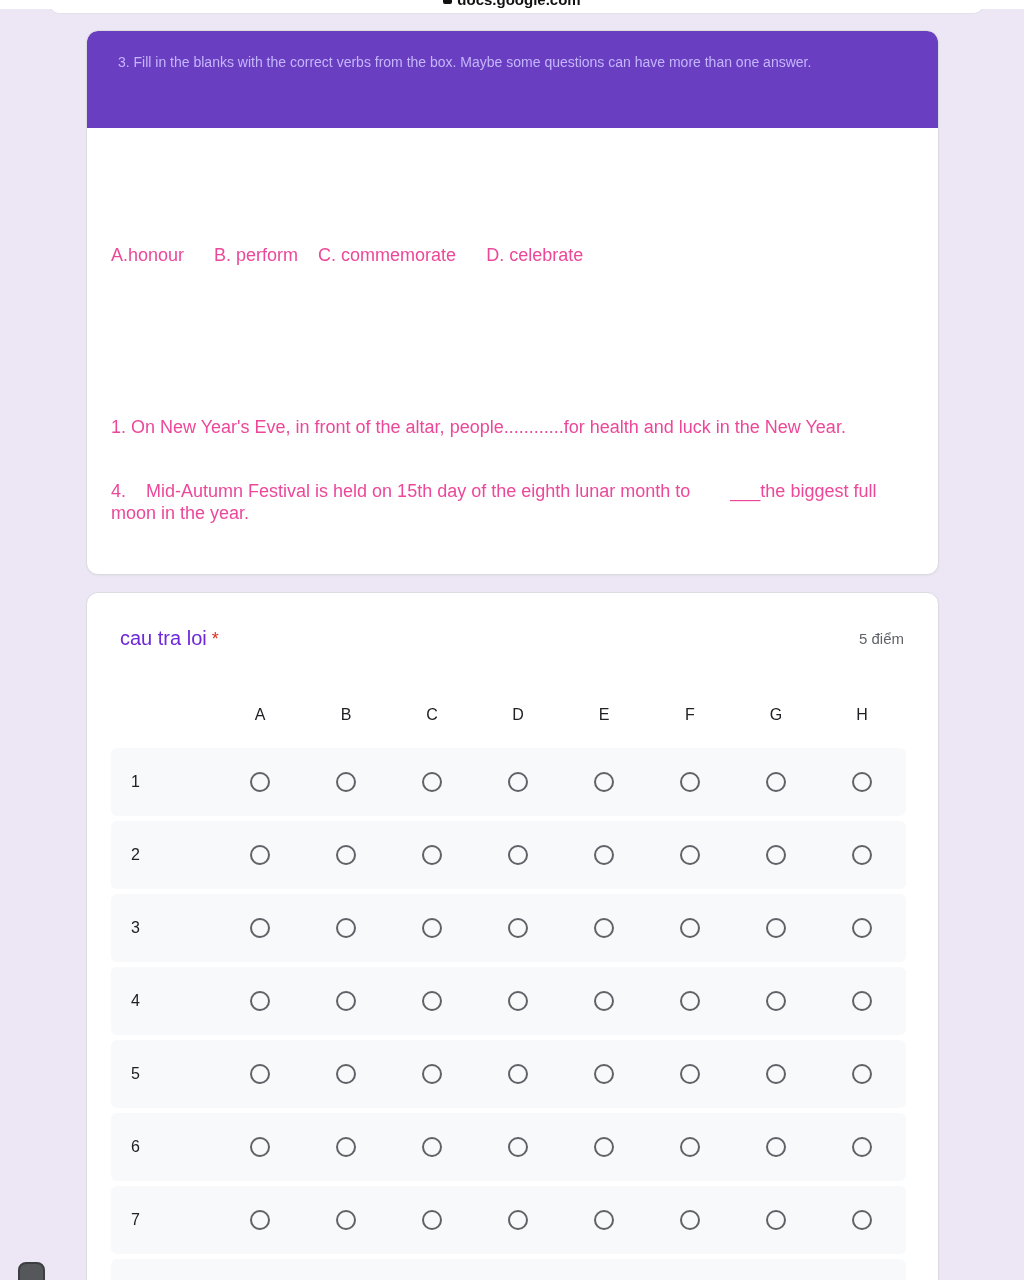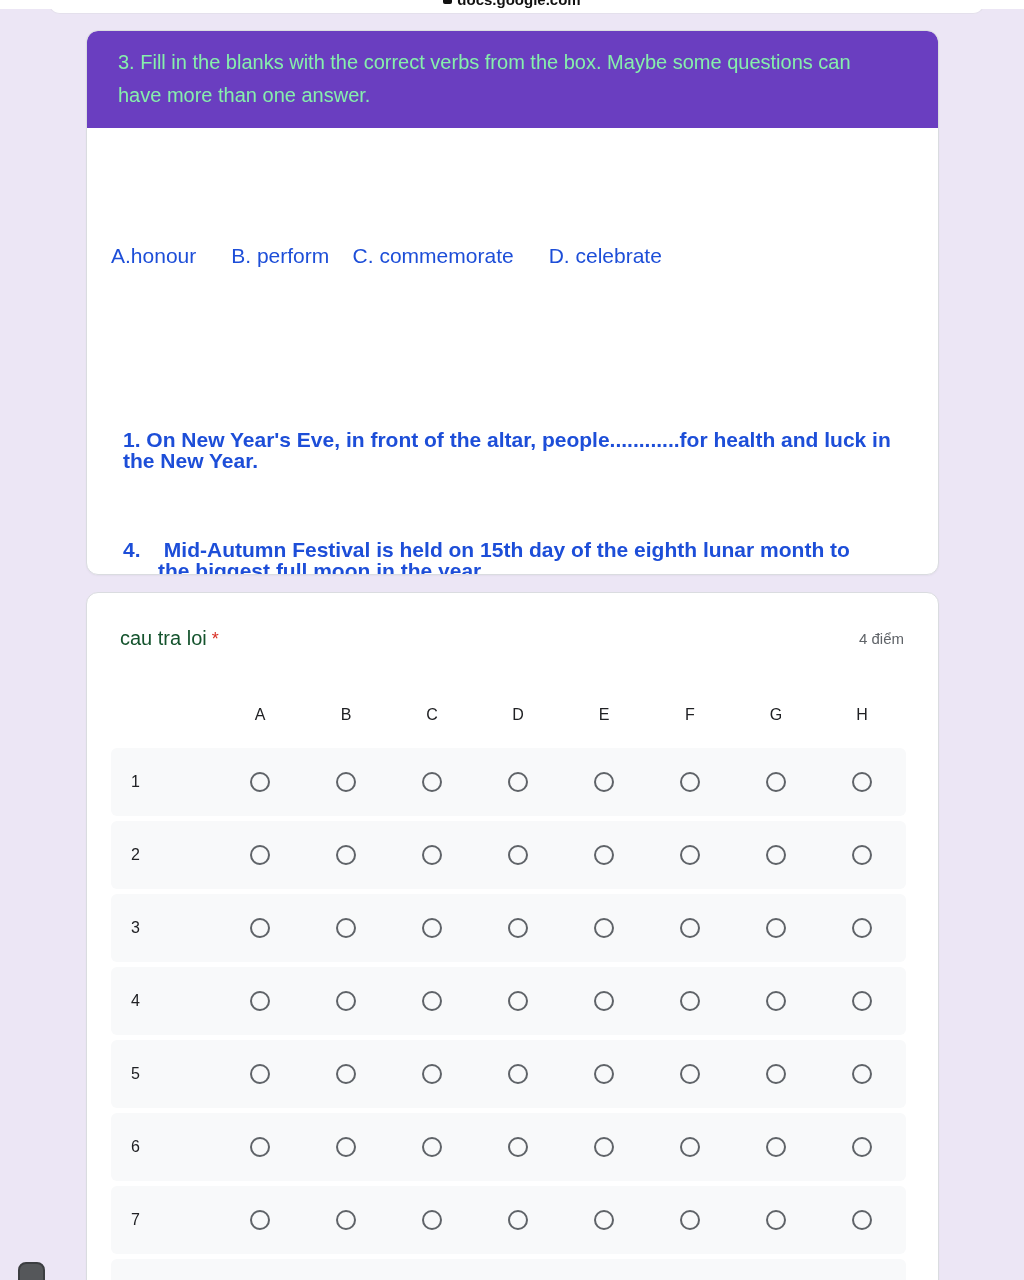--- a/index.html
+++ b/index.html
@@ -30,41 +30,41 @@
   
   .card {
     position:absolute; left:86px; width:853px;
     background:#ffffff; border:1px solid #dadce0; border-radius:12px;
     box-shadow:0 1px 2px rgba(0,0,0,0.04);
   }
   .card1 { top:30px; height:545px; overflow:hidden; }
   .card2 { top:592px; height:762px; overflow:hidden; }
   
   .c1-header {
-    background:#6a3ec0; color:#86efac;
+    background:#6a3ec0; color:#c4b5fd;
     border-radius:11px 11px 0 0;
     height:97px; padding:15px 60px 0 31px;
-    font-size:20px; line-height:33px;
+    font-size:14px; line-height:33px;
   }
   .c1-header .title { max-width:742px; display:block; }
   .c1-body {
     margin:31px 26px 0 24px;
-    font-size:21px; line-height:21.5px;
-    white-space:pre-wrap; color:#1d4ed8;
+    font-size:18px; line-height:21.5px;
+    white-space:pre-wrap; color:#ec4899;
   }
   .word-box p { margin:0; }
   .sentences { margin-top:21px; }
-  .sentences p { margin:12px;font-weight:bold; }
+  .sentences p { margin:0; }
   
   .c2-title-row {
     margin:34px 34px 0 33px;
     display:flex; justify-content:space-between; align-items:flex-start;
     height:24px;
   }
-  .c2-title { font-size:20px; color:#14532d; }
+  .c2-title { font-size:20px; color:#6d28d9; }
   .req { color:#d93025; font-size:18px; margin-left:5px; }
   .points { font-size:15px; color:#5f6368; padding-top:3px; }
   .grid { margin:53px 0 0 24px; width:795px; }
   .grid-header { display:flex; height:22px; }
   .grid-header .spacer { flex:0 0 106px; }
   .grid-header .col {
     flex:0 0 86px; text-align:center; font-size:16px; color:#202124; line-height:22px;
   }
   .grid-rows { margin-top:22px; }
   .grid-row {
@@ -114,21 +114,21 @@
       
     </div>
   </div>
 </div>
 
 <div class="card card2">
   <div class="c2-title-row">
     <div>
       <span class="c2-title">cau tra loi</span><span class="req">*</span>
     </div>
-    <span class="points">4 điểm</span>
+    <span class="points">5 điểm</span>
   </div>
 
   <div class="grid">
     <div class="grid-header">
       <div class="spacer"></div>
       <div class="col">A</div>
       <div class="col">B</div>
       <div class="col">C</div>
       <div class="col">D</div>
       <div class="col">E</div>

